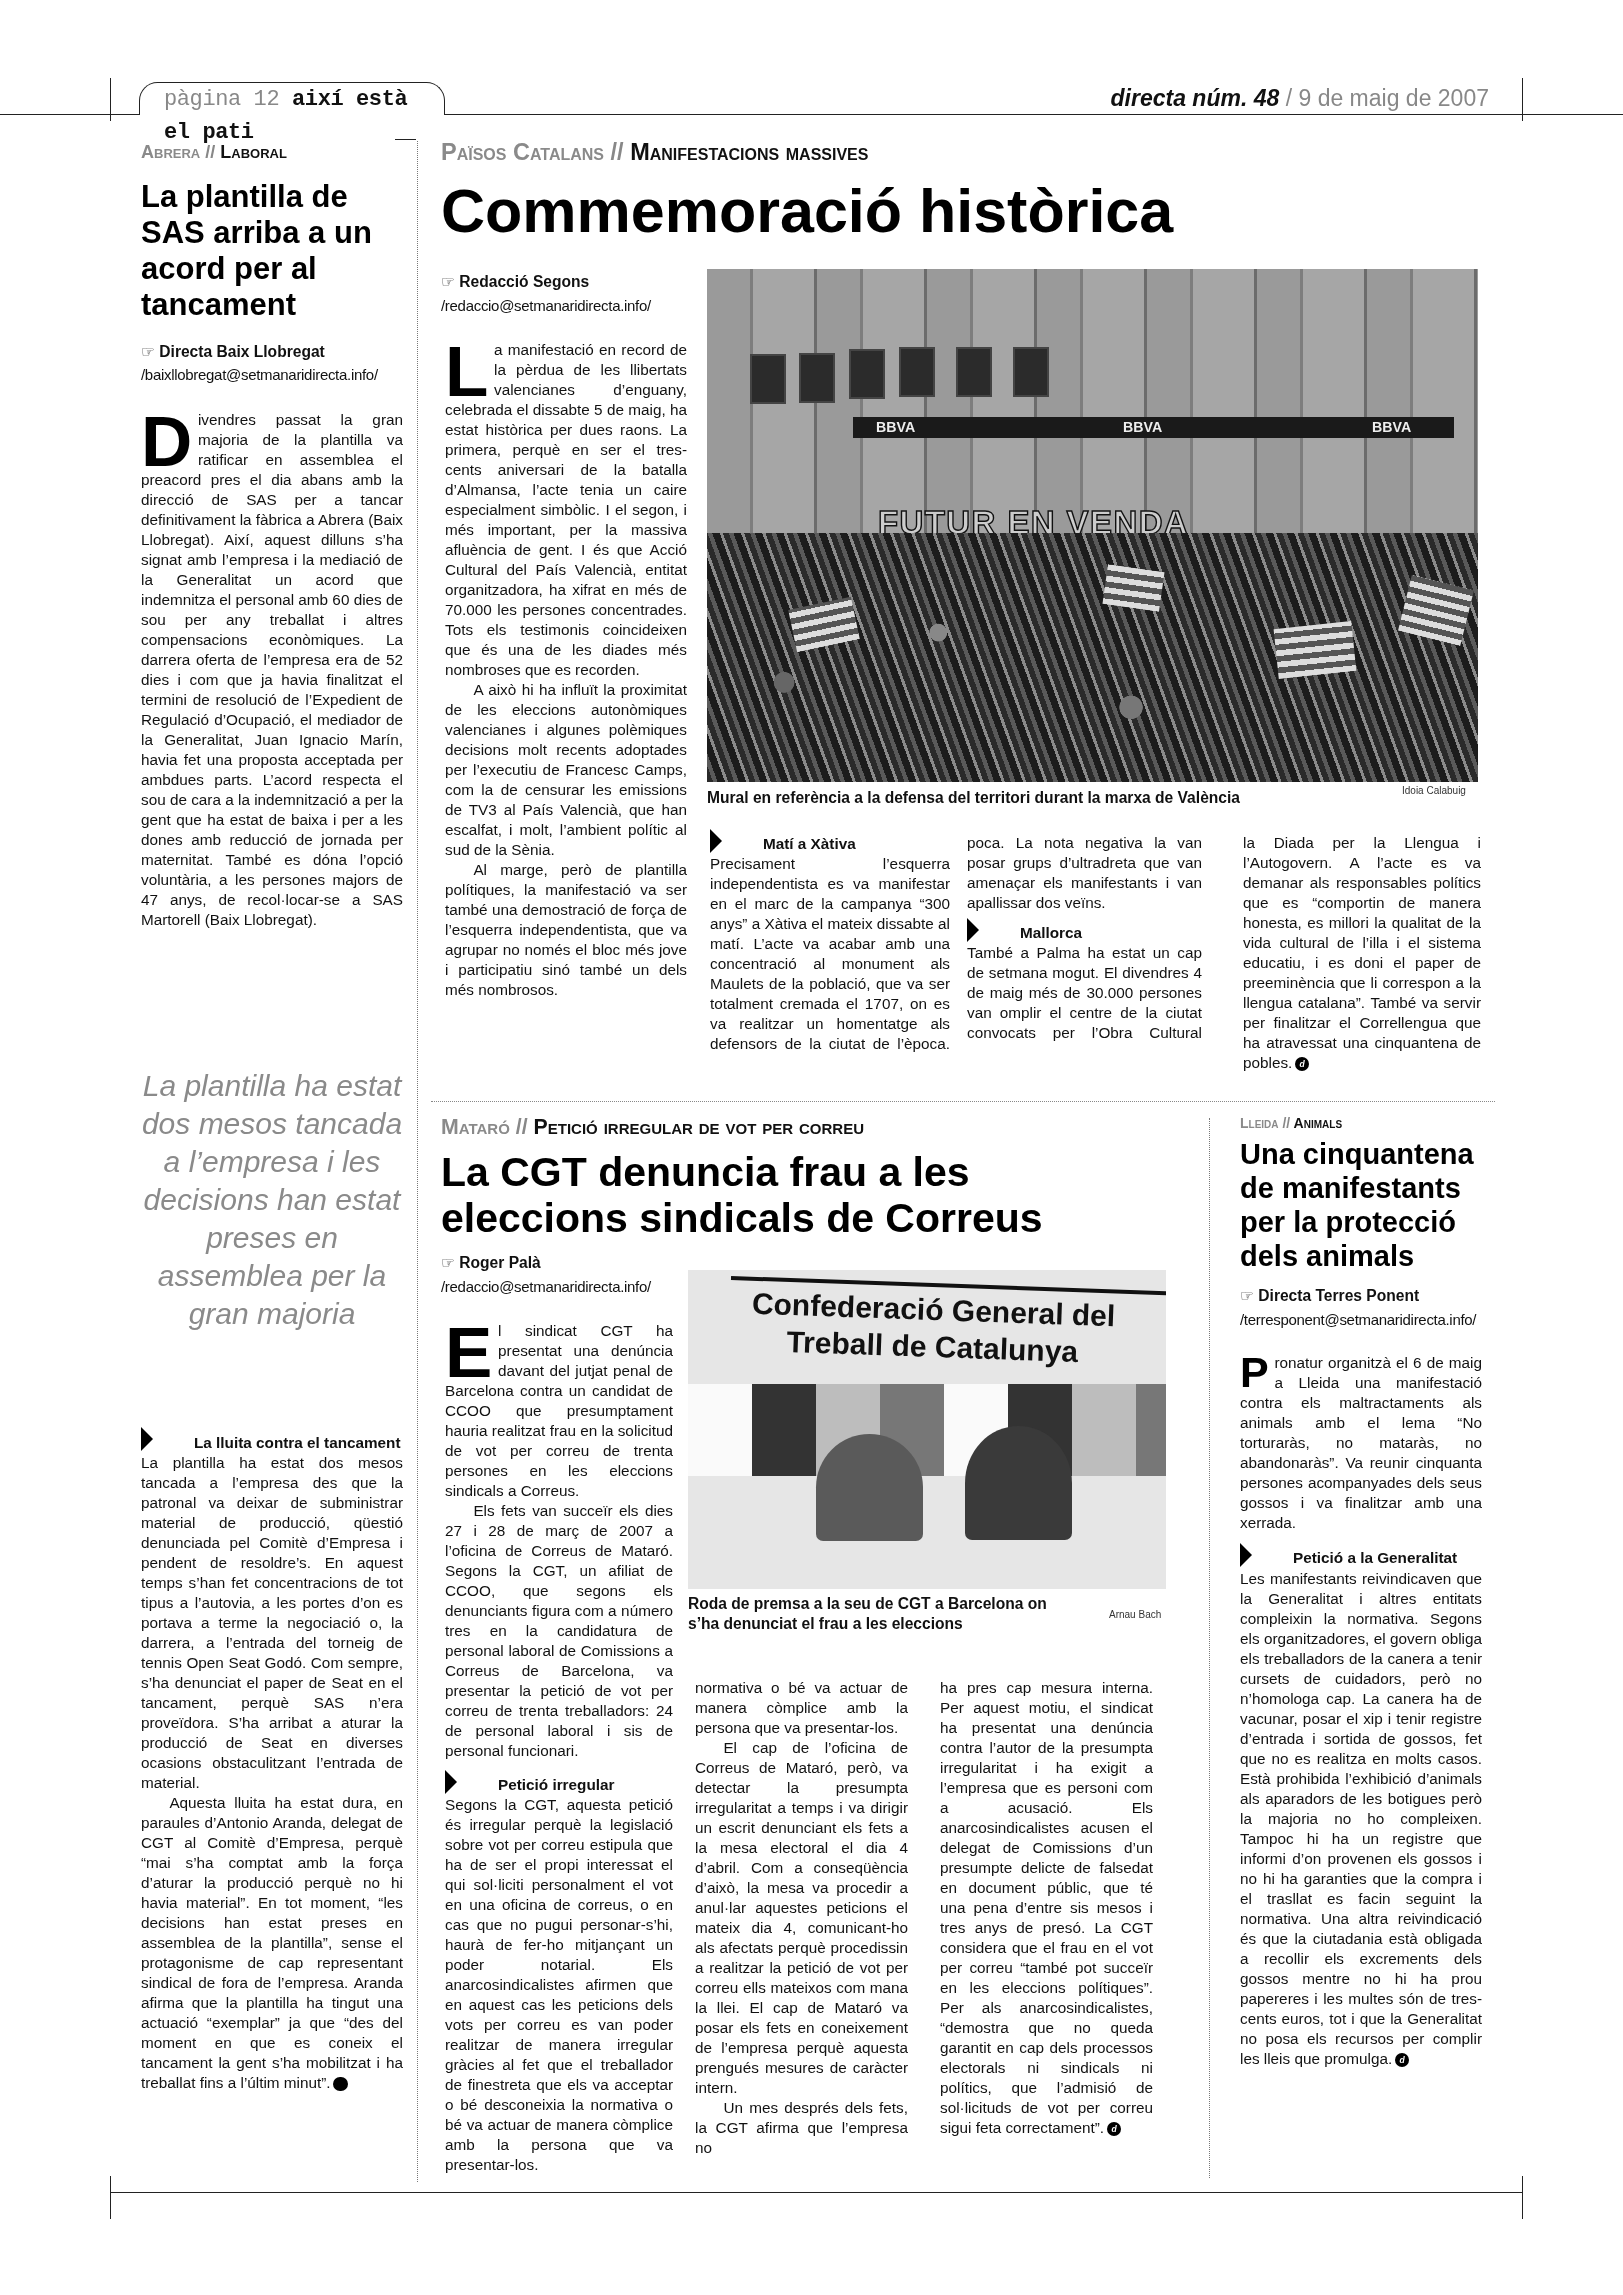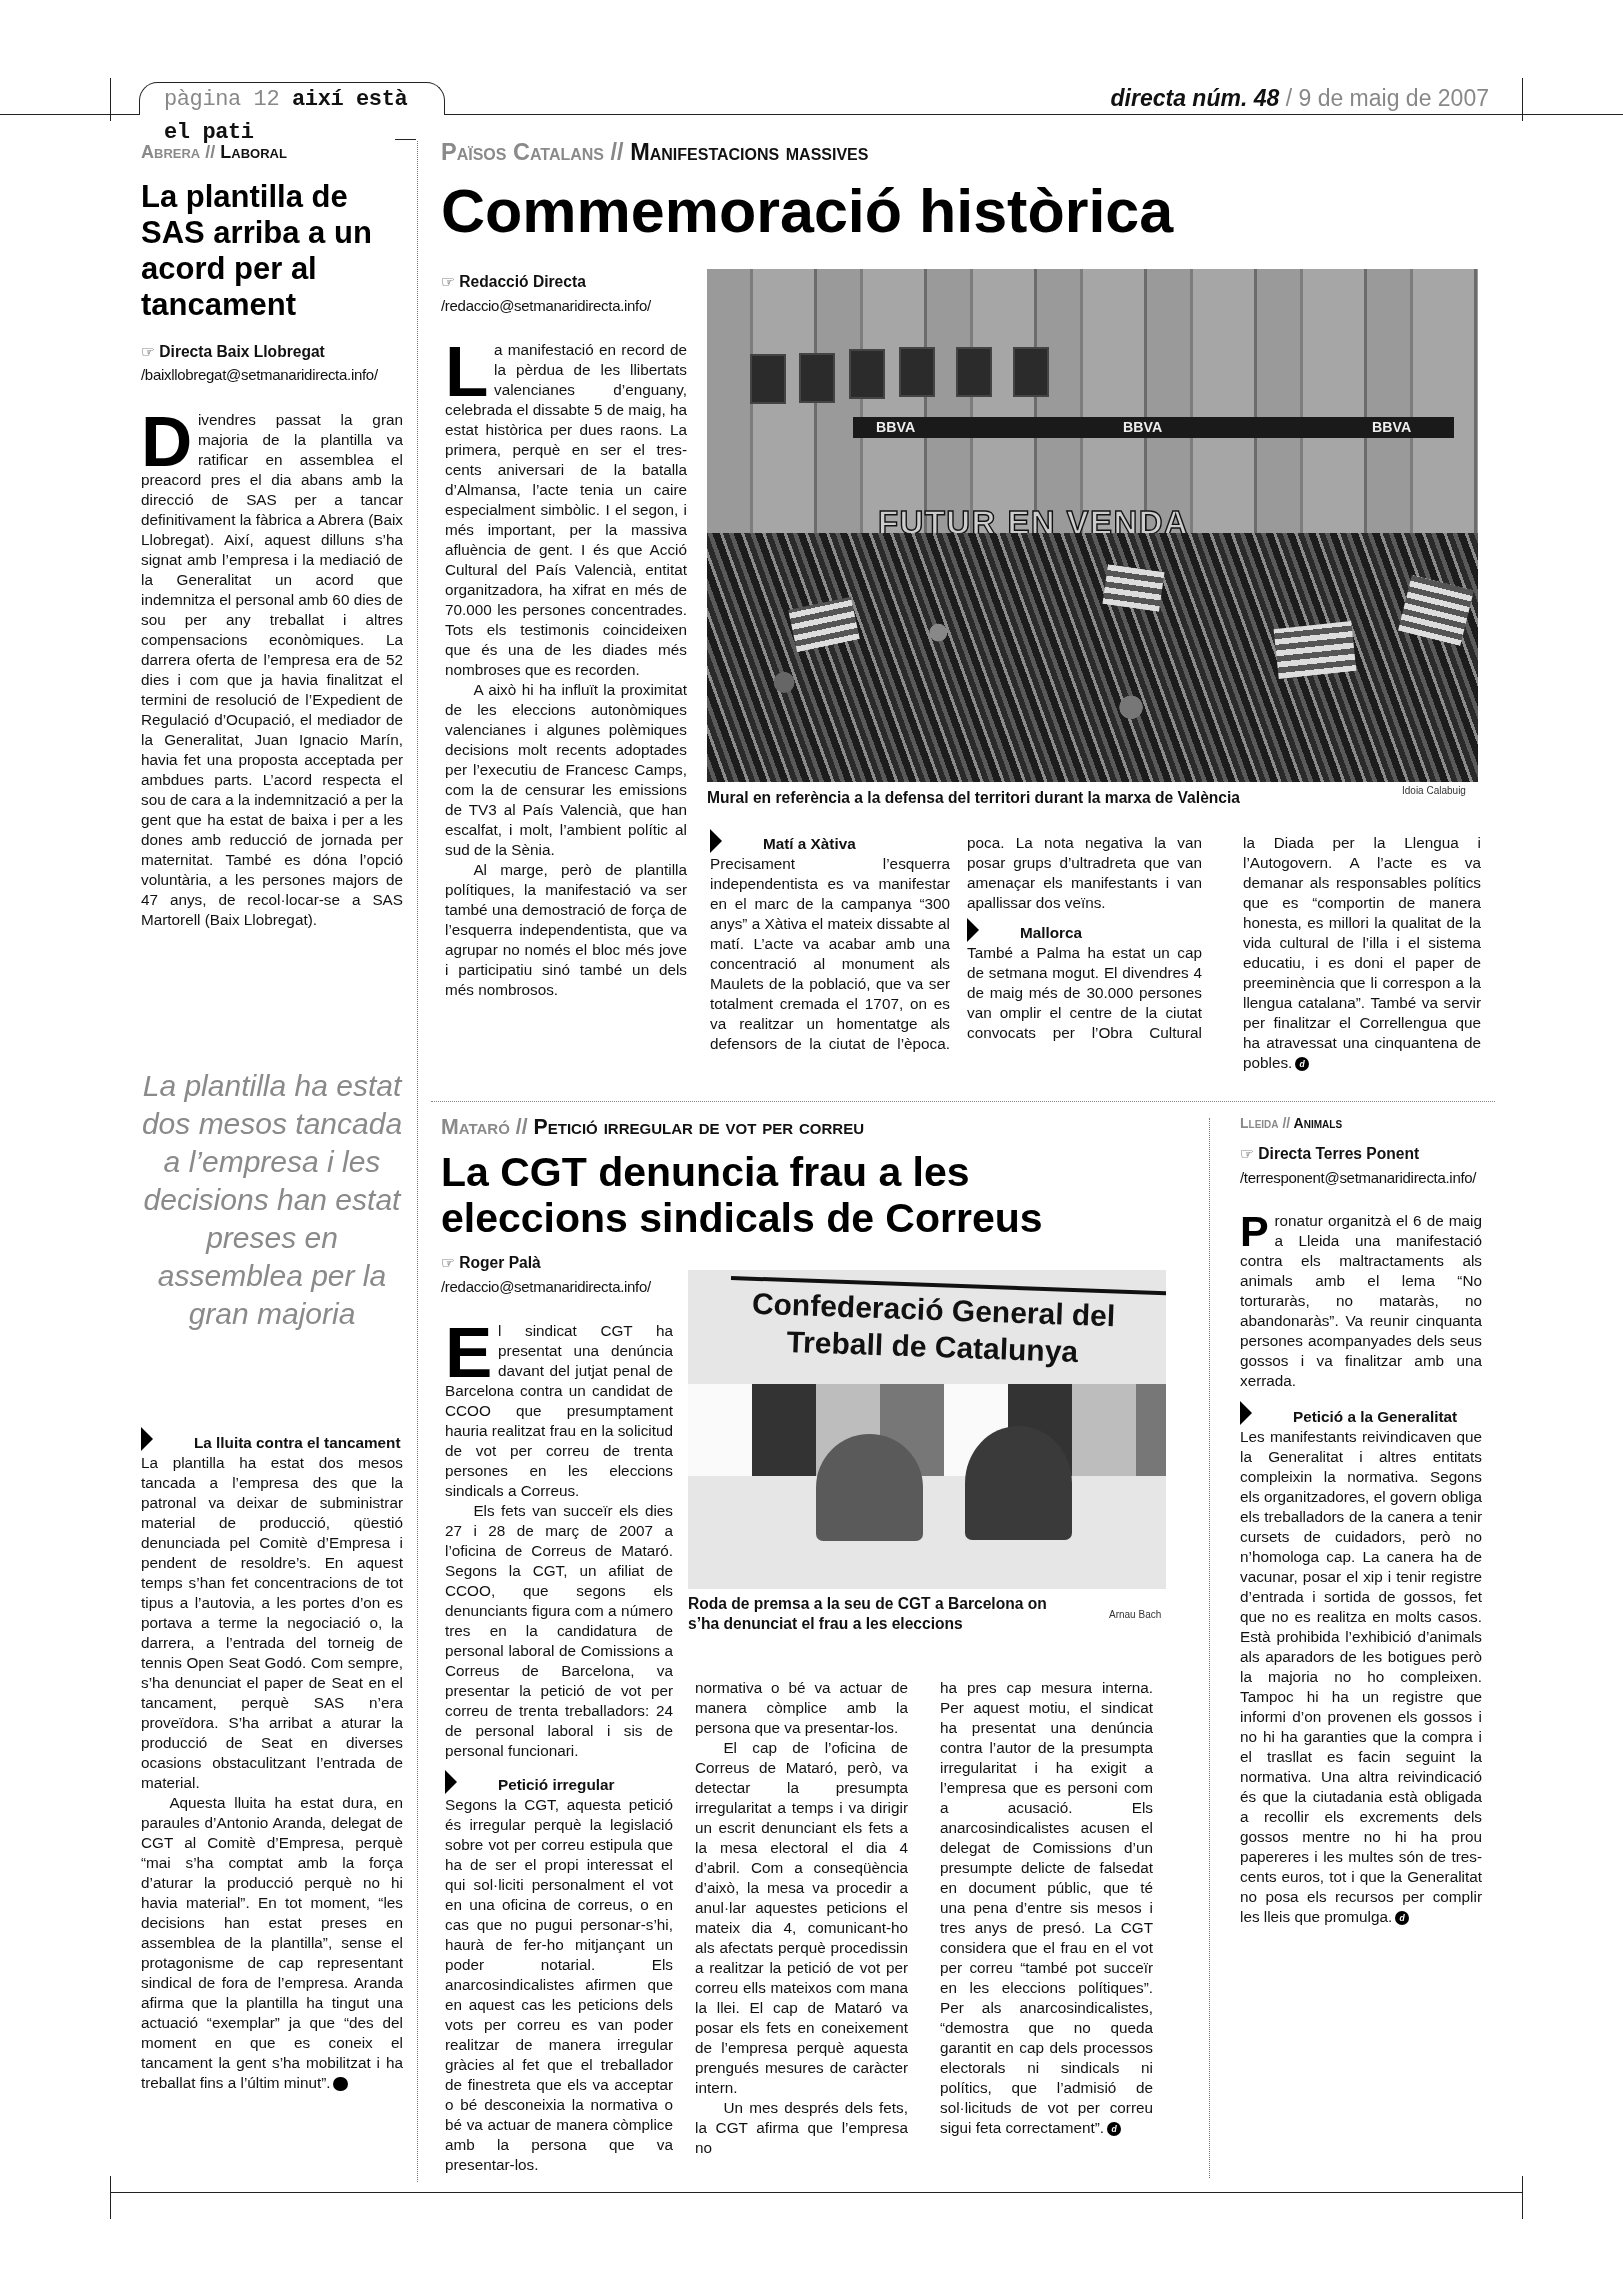--- a/index.html
+++ b/index.html
@@ -172,21 +172,21 @@
 
 <div class="abs kicker" style="left:441px; top:139px; font-size:23.5px;">
   <span class="place">Països Catalans</span>
   <span class="sep">//</span>
   <span class="topic">Manifestacions massives</span>
 </div>
 <div class="abs headline" style="left:441px; top:179px; font-size:61px; white-space:nowrap;">Commemoració històrica</div>
 
 <div class="abs" style="left:441px; top:273px; width:249px;">
   <div class="byline">
-    <span class="hand">☞</span><span>Redacció Directa</span>
+    <span class="hand">☞</span><span>Redacció Segons</span>
   </div>
   <div class="email" style="margin-top:5.7px;">/redaccio@setmanaridirecta.info/</div>
 </div>
 
 <div class="abs body" style="left:445px; top:340px; width:242px;">
   <p><span class="dropcap">L</span><span>a manifestació en record de la pèrdua de les llibertats valencianes d’enguany, celebrada el dissabte 5 de maig, ha estat històrica per dues raons. La primera, perquè en ser el tres-cents aniversari de la batalla d’Almansa, l’acte tenia un caire especialment simbòlic. I el segon, i més important, per la massiva afluència de gent. I és que Acció Cultural del País Valencià, entitat organitzadora, ha xifrat en més de 70.000 les persones concentrades. Tots els testimonis coincideixen que és una de les diades més nombroses que es recorden.</span></p>
   <p class="indent">A això hi ha influït la proximitat de les eleccions autonòmiques valencianes i algunes polèmiques decisions molt recents adoptades per l’executiu de Francesc Camps, com la de censurar les emissions de TV3 al País Valencià, que han escalfat, i molt, l’ambient polític al sud de la Sènia.</p>
   <p class="indent">Al marge, però de plantilla polítiques, la manifestació va ser també una demostració de força de l’esquerra independentista, que va agrupar no només el bloc més jove i participatiu sinó també un dels més nombrosos.</p>
 </div>
 
@@ -264,20 +264,21 @@
 <div class="abs body" style="left:940px; top:1678px; width:213px;">
   <p>ha pres cap mesura interna. Per aquest motiu, el sindicat ha presentat una denúncia contra l’autor de la presumpta irregularitat i ha exigit a l’empresa que es personi com a acusació. Els anarcosindicalistes acusen el delegat de Comissions d’un presumpte delicte de falsedat en document públic, que té una pena d’entre sis mesos i tres anys de presó. La CGT considera que el frau en el vot per correu “també pot succeïr en les eleccions polítiques”. Per als anarcosindicalistes, “demostra que no queda garantit en cap dels processos electorals ni sindicals ni polítics, que l’admisió de sol·licituds de vot per correu sigui feta correctament”.<span class="endmark">d</span></p>
 </div>
 
 <div class="abs" style="left:1240px; top:1115px; width:242px;">
   <div class="kicker" style="font-size:14px;">
     <span class="place">Lleida</span>
     <span class="sep">//</span>
     <span class="topic">Animals</span>
   </div>
+  <div class="headline" style="font-size:29px; line-height:34px; margin-top:5.7px;">Una cinquantena de manifestants per la protecció dels animals</div>
   <div class="byline" style="margin-top:14.2px;">
     <span class="hand">☞</span><span>Directa Terres Ponent</span>
   </div>
   <div class="email" style="margin-top:5.7px;">/terresponent@setmanaridirecta.info/</div>
 
   <div class="body" style="margin-top:25.6px;">
     <p><span class="dropcap small">P</span><span>ronatur organitzà el 6 de maig a Lleida una manifestació contra els maltractaments als animals amb el lema “No torturaràs, no mataràs, no abandonaràs”. Va reunir cinquanta persones acompanyades dels seus gossos i va finalitzar amb una xerrada.</span></p>
     <div class="subhead" style="margin-top:14.2px;"><span class="arrow"></span><span>Petició a la Generalitat</span></div>
     <p><span>Les manifestants reivindicaven que la Generalitat i altres entitats compleixin la normativa. Segons els organitzadores, el govern obliga els treballadors de la canera a tenir cursets de cuidadors, però no n’homologa cap. La canera ha de vacunar, posar el xip i tenir registre d’entrada i sortida de gossos, fet que no es realitza en molts casos. Està prohibida l’exhibició d’animals als aparadors de les botigues però la majoria no ho compleixen. Tampoc hi ha un registre que informi d’on provenen els gossos i no hi ha garanties que la compra i el trasllat es facin seguint la normativa. Una altra reivindicació és que la ciutadania està obligada a recollir els excrements dels gossos mentre no hi ha prou papereres i les multes són de tres-cents euros, tot i que la Generalitat no posa els recursos per complir les lleis que promulga.</span><span class="endmark">d</span></p>
   </div>

